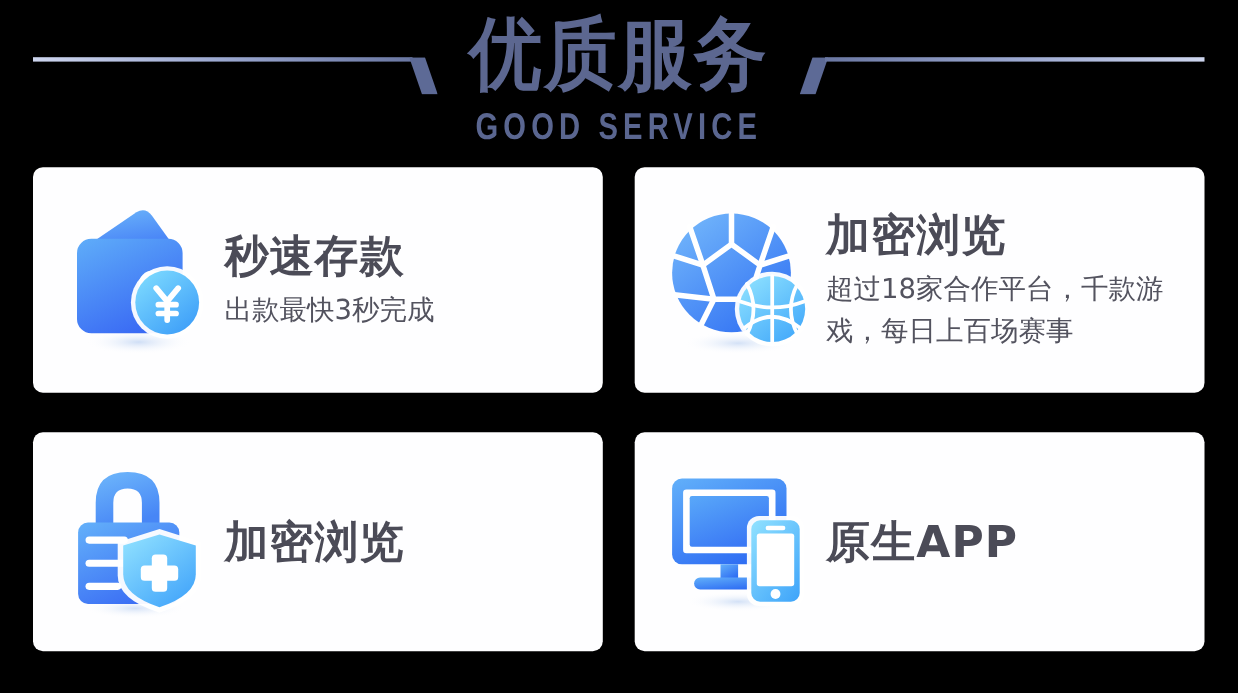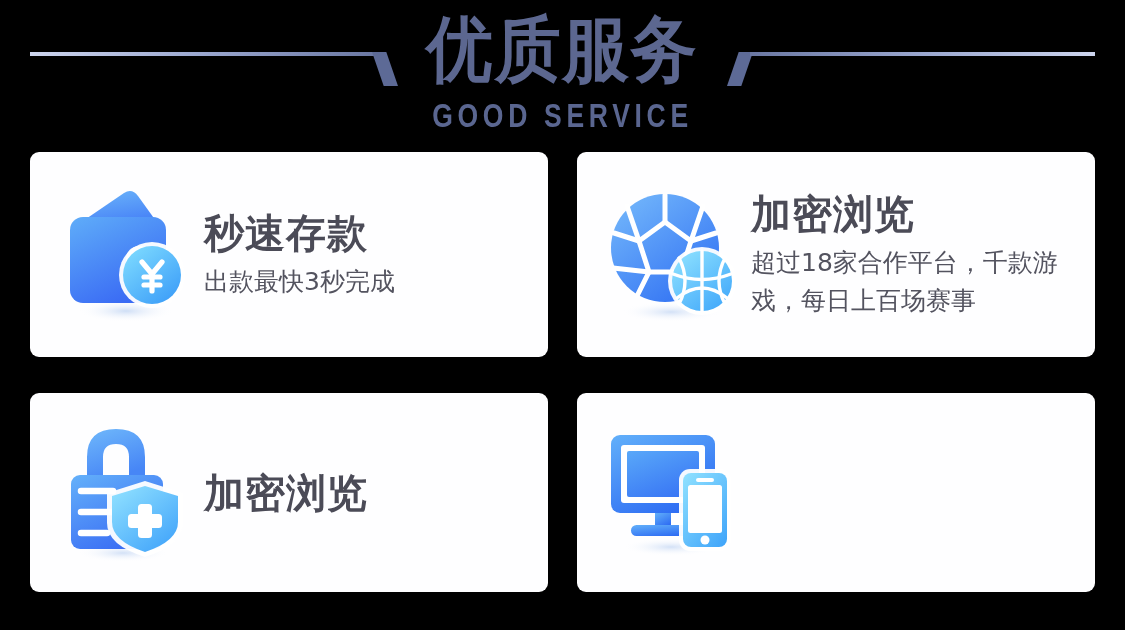--- a/index.html
+++ b/index.html
@@ -281,17 +281,18 @@
           <rect x="48" y="84" width="16" height="14" fill="url(#mong)"></rect>
           <rect x="24" y="96" width="64" height="11" rx="5.5" fill="url(#mong)"></rect>
           <rect x="72" y="40" width="52" height="82" rx="11" fill="#ffffff" opacity="0.95"></rect>
           <rect x="76" y="44" width="44" height="74" rx="8" fill="url(#phg)"></rect>
           <rect x="81" y="56" width="34" height="48" rx="2.5" fill="#ffffff"></rect>
           <rect x="89" y="49" width="18" height="4" rx="2" fill="#ffffff"></rect>
           <circle cx="98" cy="111" r="4.5" fill="#ffffff"></circle>
         </svg>
       </div>
       <div class="text-wrap">
+        <div class="card-title">原生APP</div>
       </div>
     </div>
 
   </div>
 </div>
 
 </body></html>

